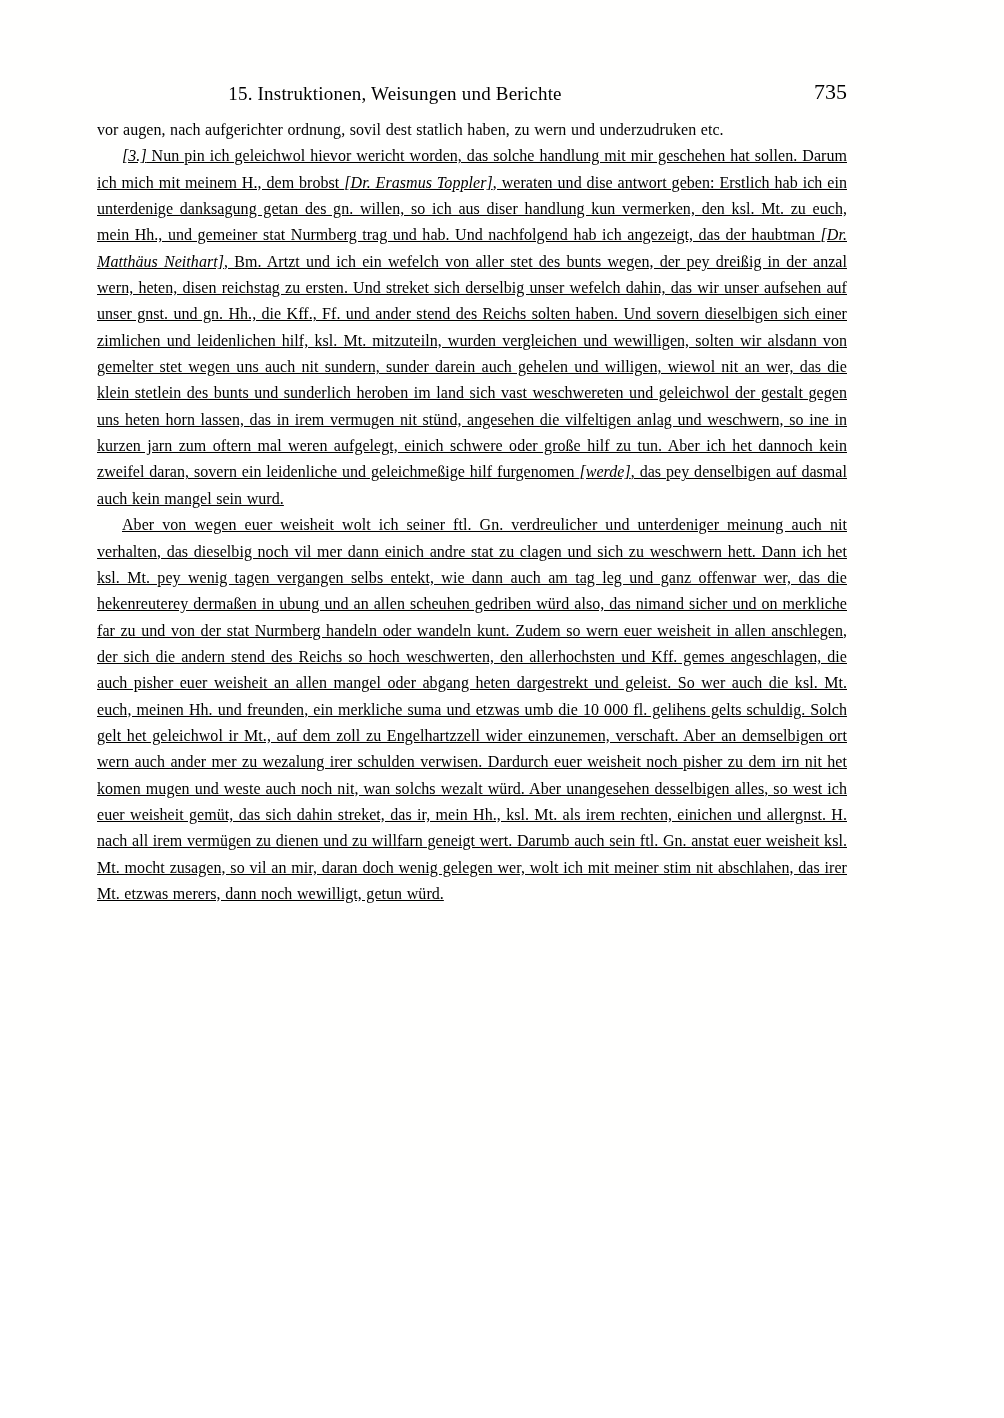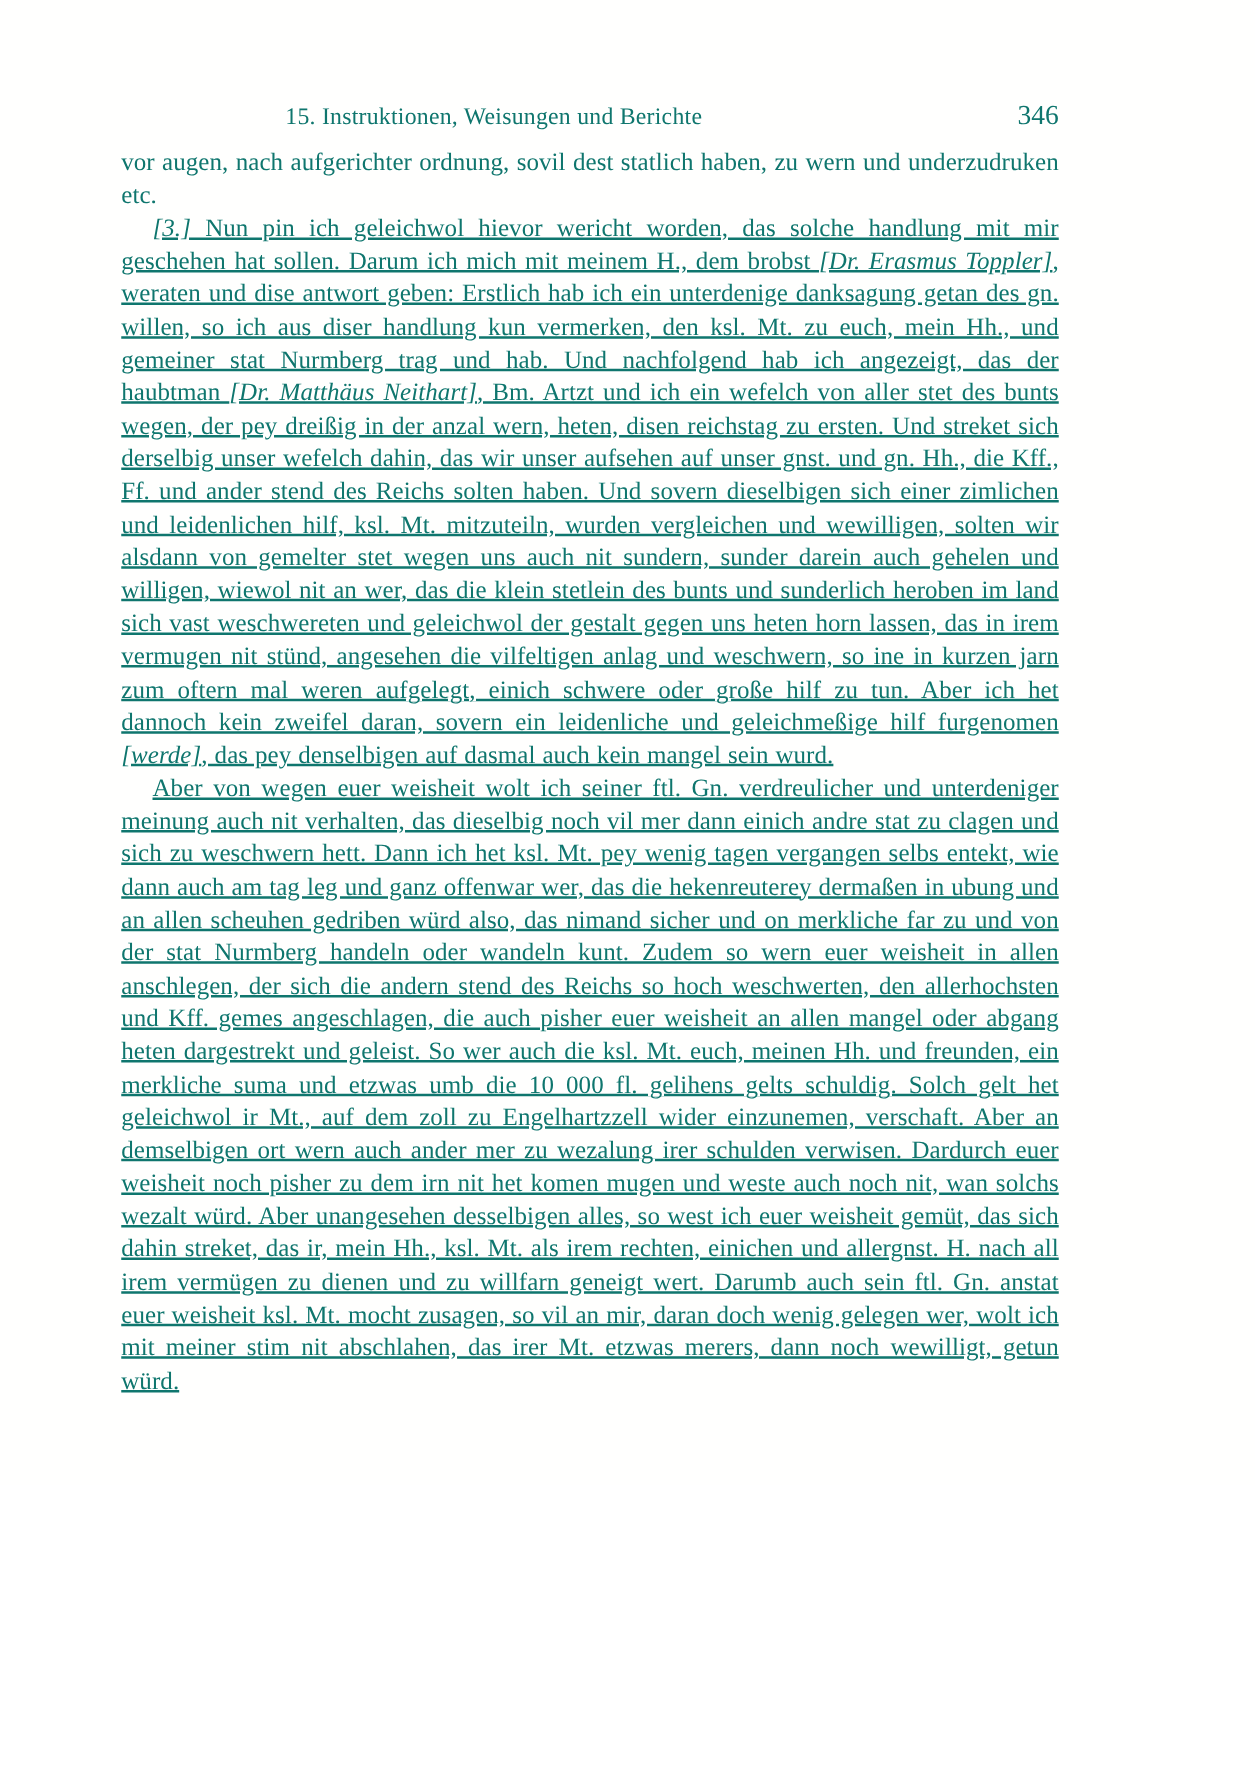--- a/index.html
+++ b/index.html
@@ -6,21 +6,21 @@
     margin: 0;
     padding: 0;
     background: #ffffff;
   }
   .page {
     position: relative;
     width: 1004px;
     height: 1188px;
     background: #fffffe;
     font-family: "Liberation Serif", "DejaVu Serif", serif;
-    color: #0f766e;
+    color: #000000;
     overflow: hidden;
   }
   .running-header {
     position: absolute;
     top: 80px;
     left: 97px;
     width: 750px;
     height: 28px;
     font-size: 19px;
     line-height: 28px;
@@ -39,41 +39,41 @@
     font-size: 22px;
   }
   .text-body {
     position: absolute;
     top: 117px;
     left: 97px;
     width: 750px;
   }
   .text-body p {
     margin: 0;
-    font-size: 20px;
+    font-size: 16px;
     line-height: 26.35px;
     text-align: justify;
     letter-spacing: 0.05px;
     word-spacing: 0.5px;
   }
   .text-body p.indent {
     text-indent: 25px;
     text-decoration: underline;
   }
   .text-body em {
     font-style: italic;
   }
 </style>
 </head>
 <body>
 
 <div class="page">
   <header class="running-header">
     <span class="running-title">15. Instruktionen, Weisungen und Berichte</span>
-    <span class="page-number">346</span>
+    <span class="page-number">735</span>
   </header>
 
   <main class="text-body">
       <p class=""><span>vor augen, nach aufgerichter ordnung, sovil dest statlich haben, zu wern und underzudruken etc.</span></p>
       <p class="indent"><em>[3.]</em><span> Nun pin ich geleichwol hievor wericht worden, das solche handlung mit mir geschehen hat sollen. Darum ich mich mit meinem H., dem brobst </span><em>[Dr. Erasmus Toppler]</em><span>, weraten und dise antwort geben: Erstlich hab ich ein unterdenige danksagung getan des gn. willen, so ich aus diser handlung kun vermerken, den ksl. Mt. zu euch, mein Hh., und gemeiner stat Nurmberg trag und hab. Und nachfolgend hab ich angezeigt, das der haubtman </span><em>[Dr. Matthäus Neithart]</em><span>, Bm. Artzt und ich ein wefelch von aller stet des bunts wegen, der pey dreißig in der anzal wern, heten, disen reichstag zu ersten. Und streket sich derselbig unser wefelch dahin, das wir unser aufsehen auf unser gnst. und gn. Hh., die Kff., Ff. und ander stend des Reichs solten haben. Und sovern dieselbigen sich einer zimlichen und leidenlichen hilf, ksl. Mt. mitzuteiln, wurden vergleichen und wewilligen, solten wir alsdann von gemelter stet wegen uns auch nit sundern, sunder darein auch gehelen und willigen, wiewol nit an wer, das die klein stetlein des bunts und sunderlich heroben im land sich vast weschwereten und geleichwol der gestalt gegen uns heten horn lassen, das in irem vermugen nit stünd, angesehen die vilfeltigen anlag und weschwern, so ine in kurzen jarn zum oftern mal weren aufgelegt, einich schwere oder große hilf zu tun. Aber ich het dannoch kein zweifel daran, sovern ein leidenliche und geleichmeßige hilf furgenomen </span><em>[werde]</em><span>, das pey denselbigen auf dasmal auch kein mangel sein wurd.</span></p>
       <p class="indent"><span>Aber von wegen euer weisheit wolt ich seiner ftl. Gn. verdreulicher und unterdeniger meinung auch nit verhalten, das dieselbig noch vil mer dann einich andre stat zu clagen und sich zu weschwern hett. Dann ich het ksl. Mt. pey wenig tagen vergangen selbs entekt, wie dann auch am tag leg und ganz offenwar wer, das die hekenreuterey dermaßen in ubung und an allen scheuhen gedriben würd also, das nimand sicher und on merkliche far zu und von der stat Nurmberg handeln oder wandeln kunt. Zudem so wern euer weisheit in allen anschlegen, der sich die andern stend des Reichs so hoch weschwerten, den allerhochsten und Kff. gemes angeschlagen, die auch pisher euer weisheit an allen mangel oder abgang heten dargestrekt und geleist. So wer auch die ksl. Mt. euch, meinen Hh. und freunden, ein merkliche suma und etzwas umb die 10 000 fl. gelihens gelts schuldig. Solch gelt het geleichwol ir Mt., auf dem zoll zu Engelhartzzell wider einzunemen, verschaft. Aber an demselbigen ort wern auch ander mer zu wezalung irer schulden verwisen. Dardurch euer weisheit noch pisher zu dem irn nit het komen mugen und weste auch noch nit, wan solchs wezalt würd. Aber unangesehen desselbigen alles, so west ich euer weisheit gemüt, das sich dahin streket, das ir, mein Hh., ksl. Mt. als irem rechten, einichen und allergnst. H. nach all irem vermügen zu dienen und zu willfarn geneigt wert. Darumb auch sein ftl. Gn. anstat euer weisheit ksl. Mt. mocht zusagen, so vil an mir, daran doch wenig gelegen wer, wolt ich mit meiner stim nit abschlahen, das irer Mt. etzwas merers, dann noch wewilligt, getun würd.</span></p>
     </main>
 </div>
 
 </body></html>

